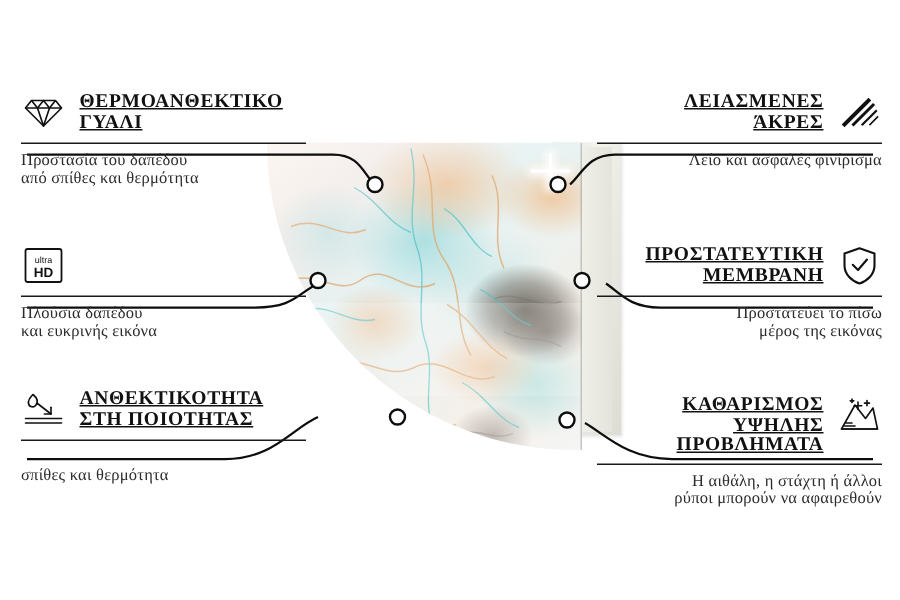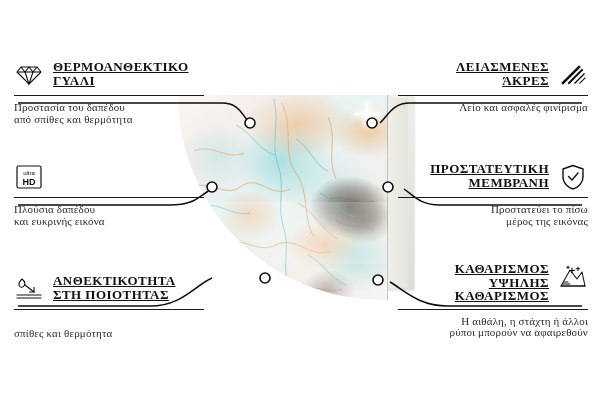--- a/index.html
+++ b/index.html
@@ -90,21 +90,21 @@
     line-height:13.5px;text-transform:none;text-decoration:underline;
   }
   .f-rule{height:0;border-top:1.3px solid #1a1a1a;margin:6px 0 6px 0;width:100%;}
   .f-desc{
     font-size:11px;color:#2b2b2b;line-height:11.6px;letter-spacing:.15px;
   }
 
   
   #feat-heat-glass{top:60px;}
   #feat-print{top:162px;}
-  #feat-heat-res{top:274px;}
+  #feat-heat-res{top:258px;}
   #feat-edges{top:60px;}
   #feat-membrane{top:162px;}
   #feat-cleaning{top:262px;}
 
   
   #connectors{position:absolute;left:0;top:0;width:600px;height:400px;pointer-events:none;}
   .conn{fill:none;stroke:#0d0d0d;stroke-width:1.5;}
   .dot{fill:#ffffff;stroke:#0d0d0d;stroke-width:1.6;}
 </style>
 </head>
@@ -286,21 +286,21 @@
             <path d="M5,17 L9,17"></path>
             <path d="M4,19 L11,19"></path>
             <path d="M13,3 L13,8 M10.5,5.5 L15.5,5.5"></path>
             <path d="M19,2 L19,5.5 M17.3,3.7 L20.7,3.7"></path>
             <path d="M9,1 L9,3.4 M7.8,2.2 L10.2,2.2"></path>
           </g>
         </svg>
       </span>
       <span class="f-title">
         <span>ΚΑΘΑΡΙΣΜΟΣ ΥΨΗΛΗΣ</span><br>
-        <span>ΚΑΘΑΡΙΣΜΟΣ</span>
+        <span>ΠΡΟΒΛΗΜΑΤΑ</span>
       </span>
     </div>
     <div class="f-rule"></div>
     <div class="f-desc">
       <span>Η αιθάλη, η στάχτη ή άλλοι</span><br>
       <span>ρύποι μπορούν να αφαιρεθούν</span>
     </div>
   </div>
 
 </div>

